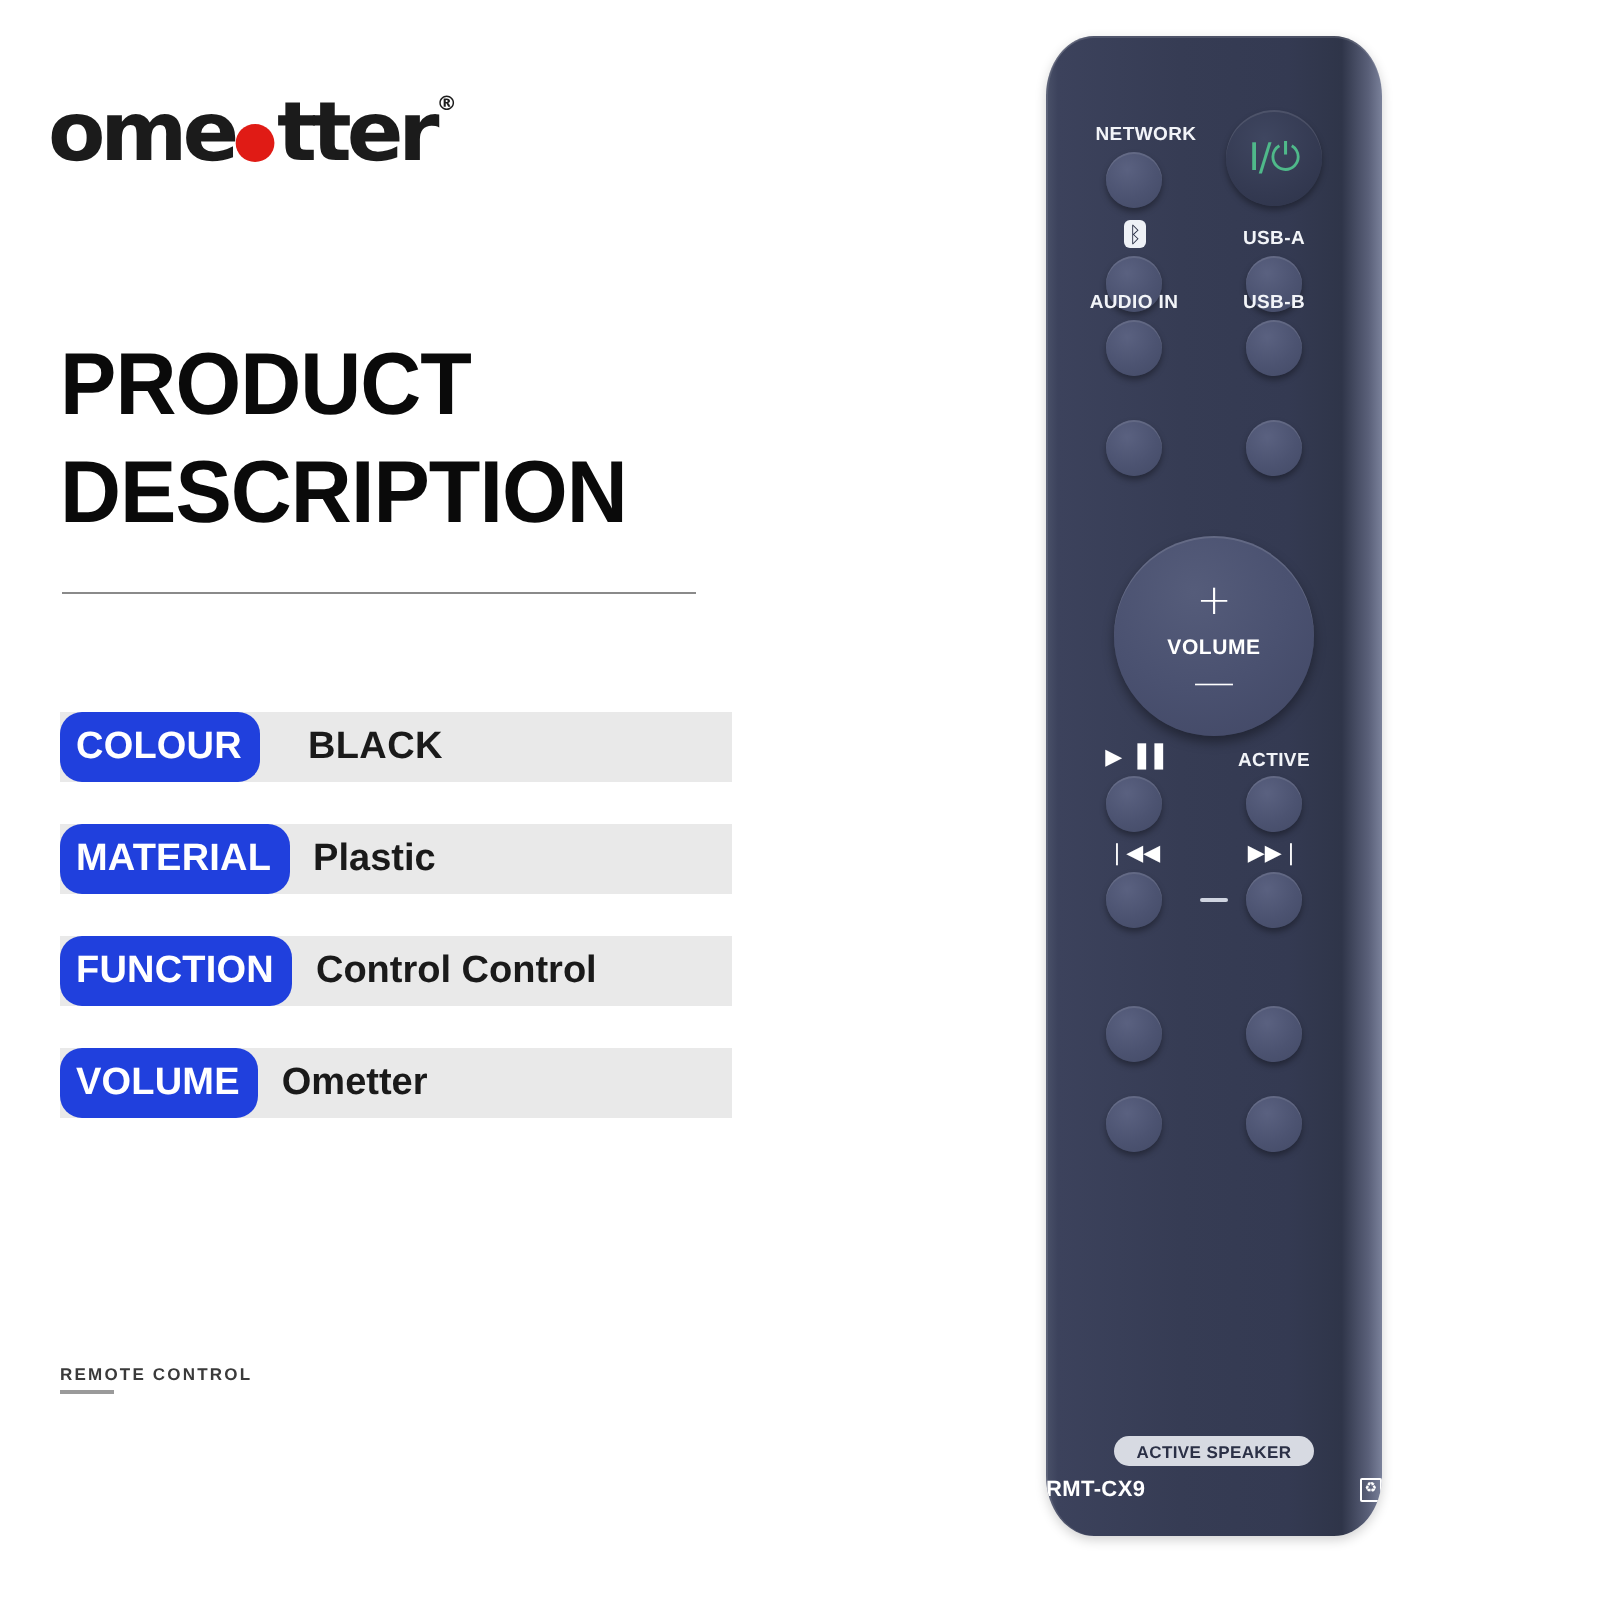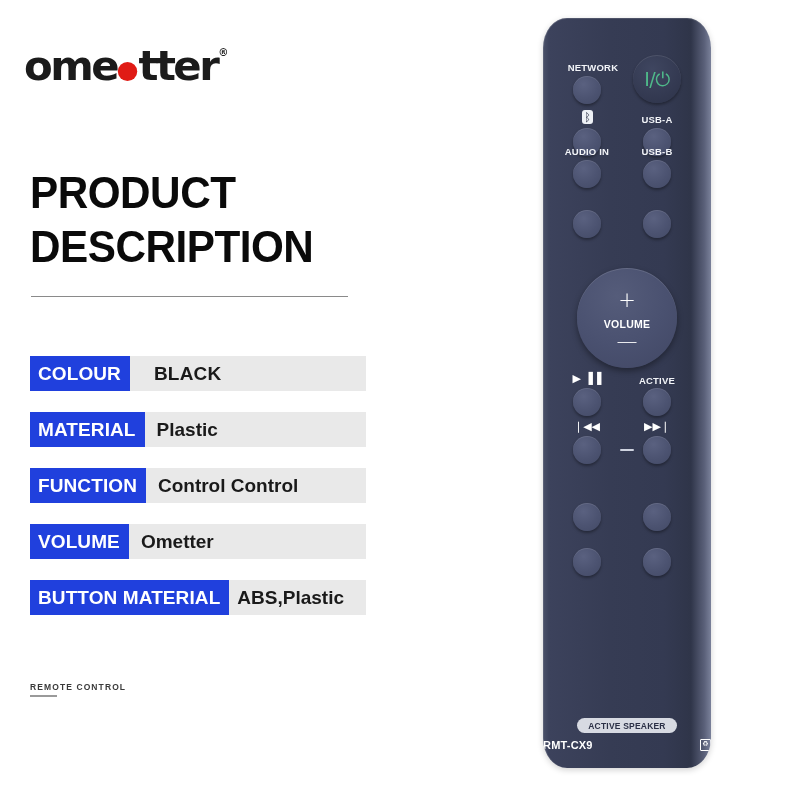--- a/index.html
+++ b/index.html
@@ -98,20 +98,21 @@
     background: #2040dd;
     color: #ffffff;
     font-size: 19px;
     font-weight: bold;
     display: flex;
     align-items: center;
     padding: 0 9px 0 8px;
     letter-spacing: 0.1px;
     white-space: nowrap;
     flex: 0 0 auto;
+    border-radius: 11px;
   }
   .spec-value {
     color: #1a1a1a;
     font-size: 19px;
     font-weight: bold;
     display: flex;
     align-items: center;
     padding-left: 12px;
     white-space: nowrap;
     flex: 1 1 auto;
@@ -133,21 +134,21 @@
   }
   #footer-caption .cap-rule {
     margin-top: 3px;
     width: 27px; height: 2px;
     background: #9a9a9a;
   }
 
   
   #remote {
     position: absolute;
-    left: 543px; top: 18px;
+    left: 523px; top: 18px;
     width: 168px; height: 750px;
     background: linear-gradient(90deg,
         #4a5169 0px, #3c425c 6px,
         #363c54 40%, #343a52 72%,
         #2f3549 88%, #5a6079 96%, #7a819a 100%);
     border-radius: 24px / 30px;
     box-shadow: 0 2px 6px rgba(0,0,0,0.18);
     overflow: hidden;
   }
   #remote-inner {
@@ -342,24 +343,20 @@
     <div class="spec-row">
       <div class="spec-label">FUNCTION</div>
       <div class="spec-value">Control Control</div>
     </div>
 
     <div class="spec-row">
       <div class="spec-label">VOLUME</div>
       <div class="spec-value">Ometter</div>
     </div>
 
-    <div class="spec-row tight">
-      <div class="spec-label">BUTTON MATERIAL</div>
-      <div class="spec-value">ABS,Plastic</div>
-    </div>
 
   </div>
 
   <div id="footer-caption">
     <div class="cap-text">REMOTE CONTROL</div>
     <div class="cap-rule"></div>
   </div>
 
 </div>
 

